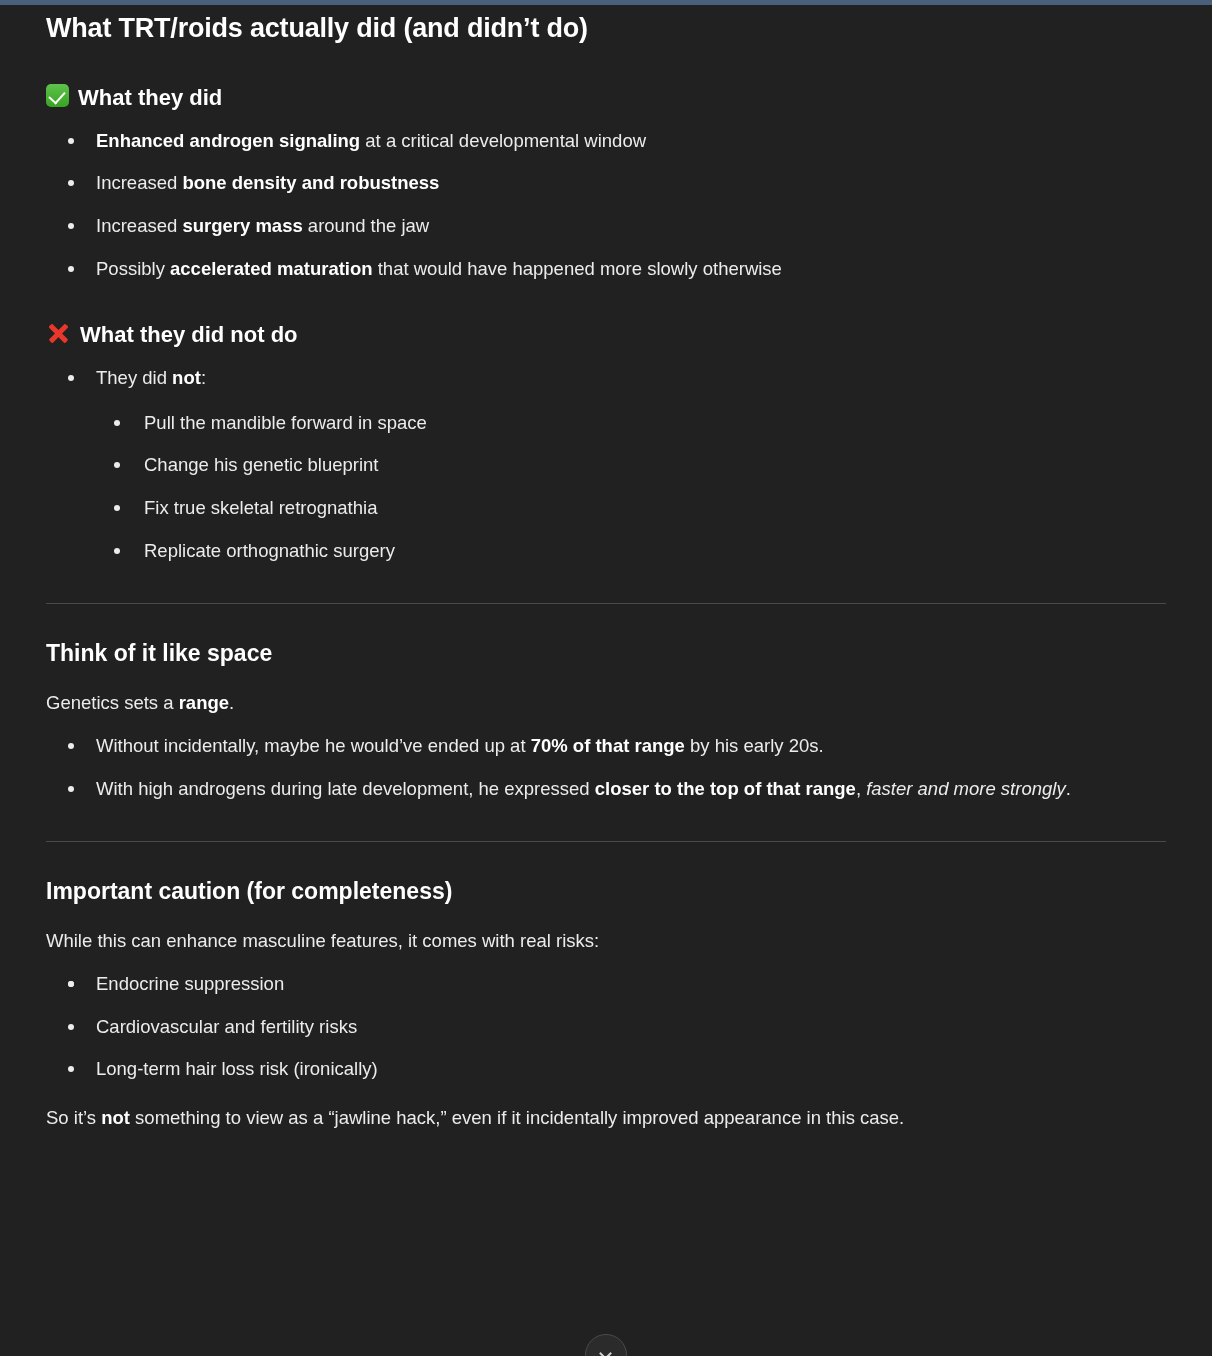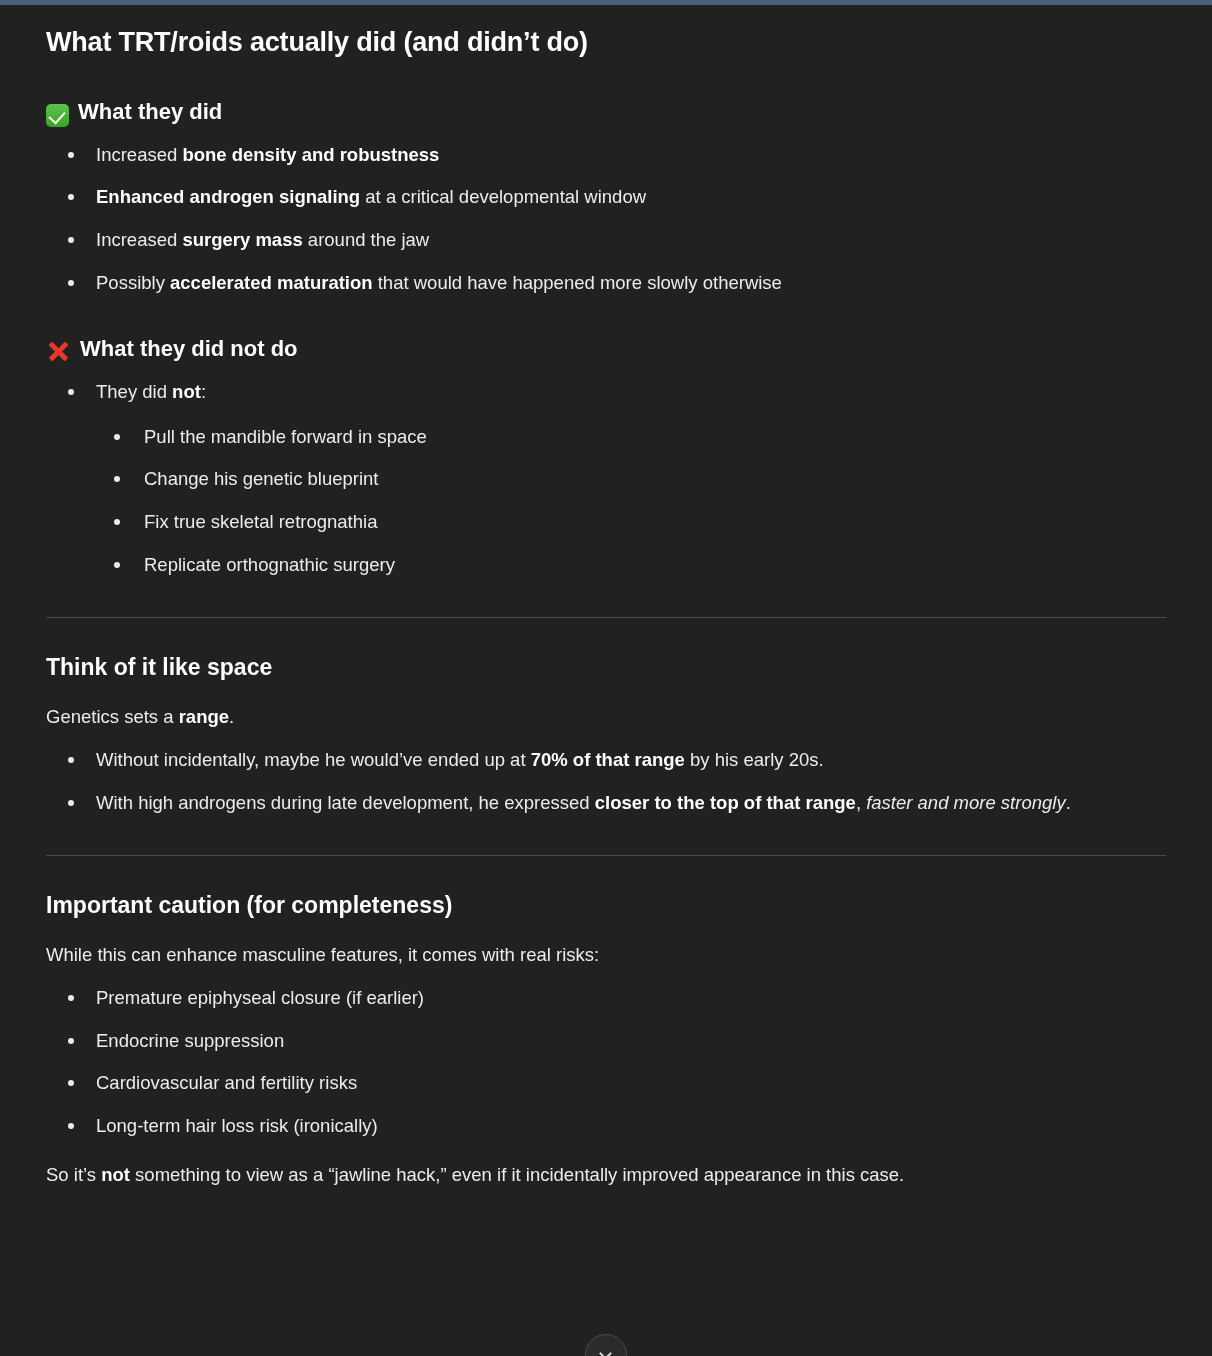--- a/index.html
+++ b/index.html
@@ -18,40 +18,40 @@
   }
   #top-bar {
     position: absolute;
     top: 0; left: 0;
     width: 1212px;
     height: 5px;
     background: #4a5f7a;
   }
   #content {
     position: absolute;
-    top: 17px; left: 0;
+    top: 3px; left: 0;
     width: 1212px;
     padding: 0 46px 0 46px;
   }
   h1.page-title {
     font-size: 27px;
     font-weight: 700;
     letter-spacing: -0.2px;
     margin: 8px 0 0 0;
     line-height: 1.3;
     color: #ffffff;
   }
   h2.section-heading {
     font-size: 22px;
     font-weight: 700;
     margin: 38px 0 0 0;
     line-height: 1.3;
     color: #ffffff;
     display: flex;
-    align-items: flex-end;
+    align-items: flex-start;
     gap: 9px;
   }
   h2.plain-heading {
     font-size: 23px;
     font-weight: 700;
     margin: 0;
     line-height: 1.35;
     color: #ffffff;
   }
   .emoji-check {
@@ -164,25 +164,25 @@
   <h1 class="page-title">What TRT/roids actually did (and didn’t do)</h1>
 
   <h2 class="section-heading">
     <span class="emoji-check"></span>
     <span>What they did</span>
   </h2>
 
   <ul class="bullets">
     <li>
       <span class="bullet-dot"></span>
+      <b>Enhanced androgen signaling</b><span> at a critical developmental window</span>
+    </li>
+    <li>
+      <span class="bullet-dot"></span>
       <span>Increased </span><b>bone density and robustness</b><span></span>
-    </li>
-    <li>
-      <span class="bullet-dot"></span>
-      <b>Enhanced androgen signaling</b><span> at a critical developmental window</span>
     </li>
     <li>
       <span class="bullet-dot"></span>
       <span>Increased </span><b>surgery mass</b><span> around the jaw</span>
     </li>
     <li>
       <span class="bullet-dot"></span>
       <span>Possibly </span><b>accelerated maturation</b><span> that would have happened more slowly otherwise</span>
     </li>
   </ul>
@@ -242,21 +242,20 @@
   <hr class="divider">
   <div class="block-gap"></div>
 
   <h2 class="plain-heading">Important caution (for completeness)</h2>
 
   <p class="para">While this can enhance masculine features, it comes with real risks:</p>
 
   <ul class="bullets">
     <li>
       <span class="bullet-dot"></span>
-      <span>Premature epiphyseal closure (if earlier)</span>
     </li>
     <li>
       <span class="bullet-dot"></span>
       <span>Endocrine suppression</span>
     </li>
     <li>
       <span class="bullet-dot"></span>
       <span>Cardiovascular and fertility risks</span>
     </li>
     <li>

